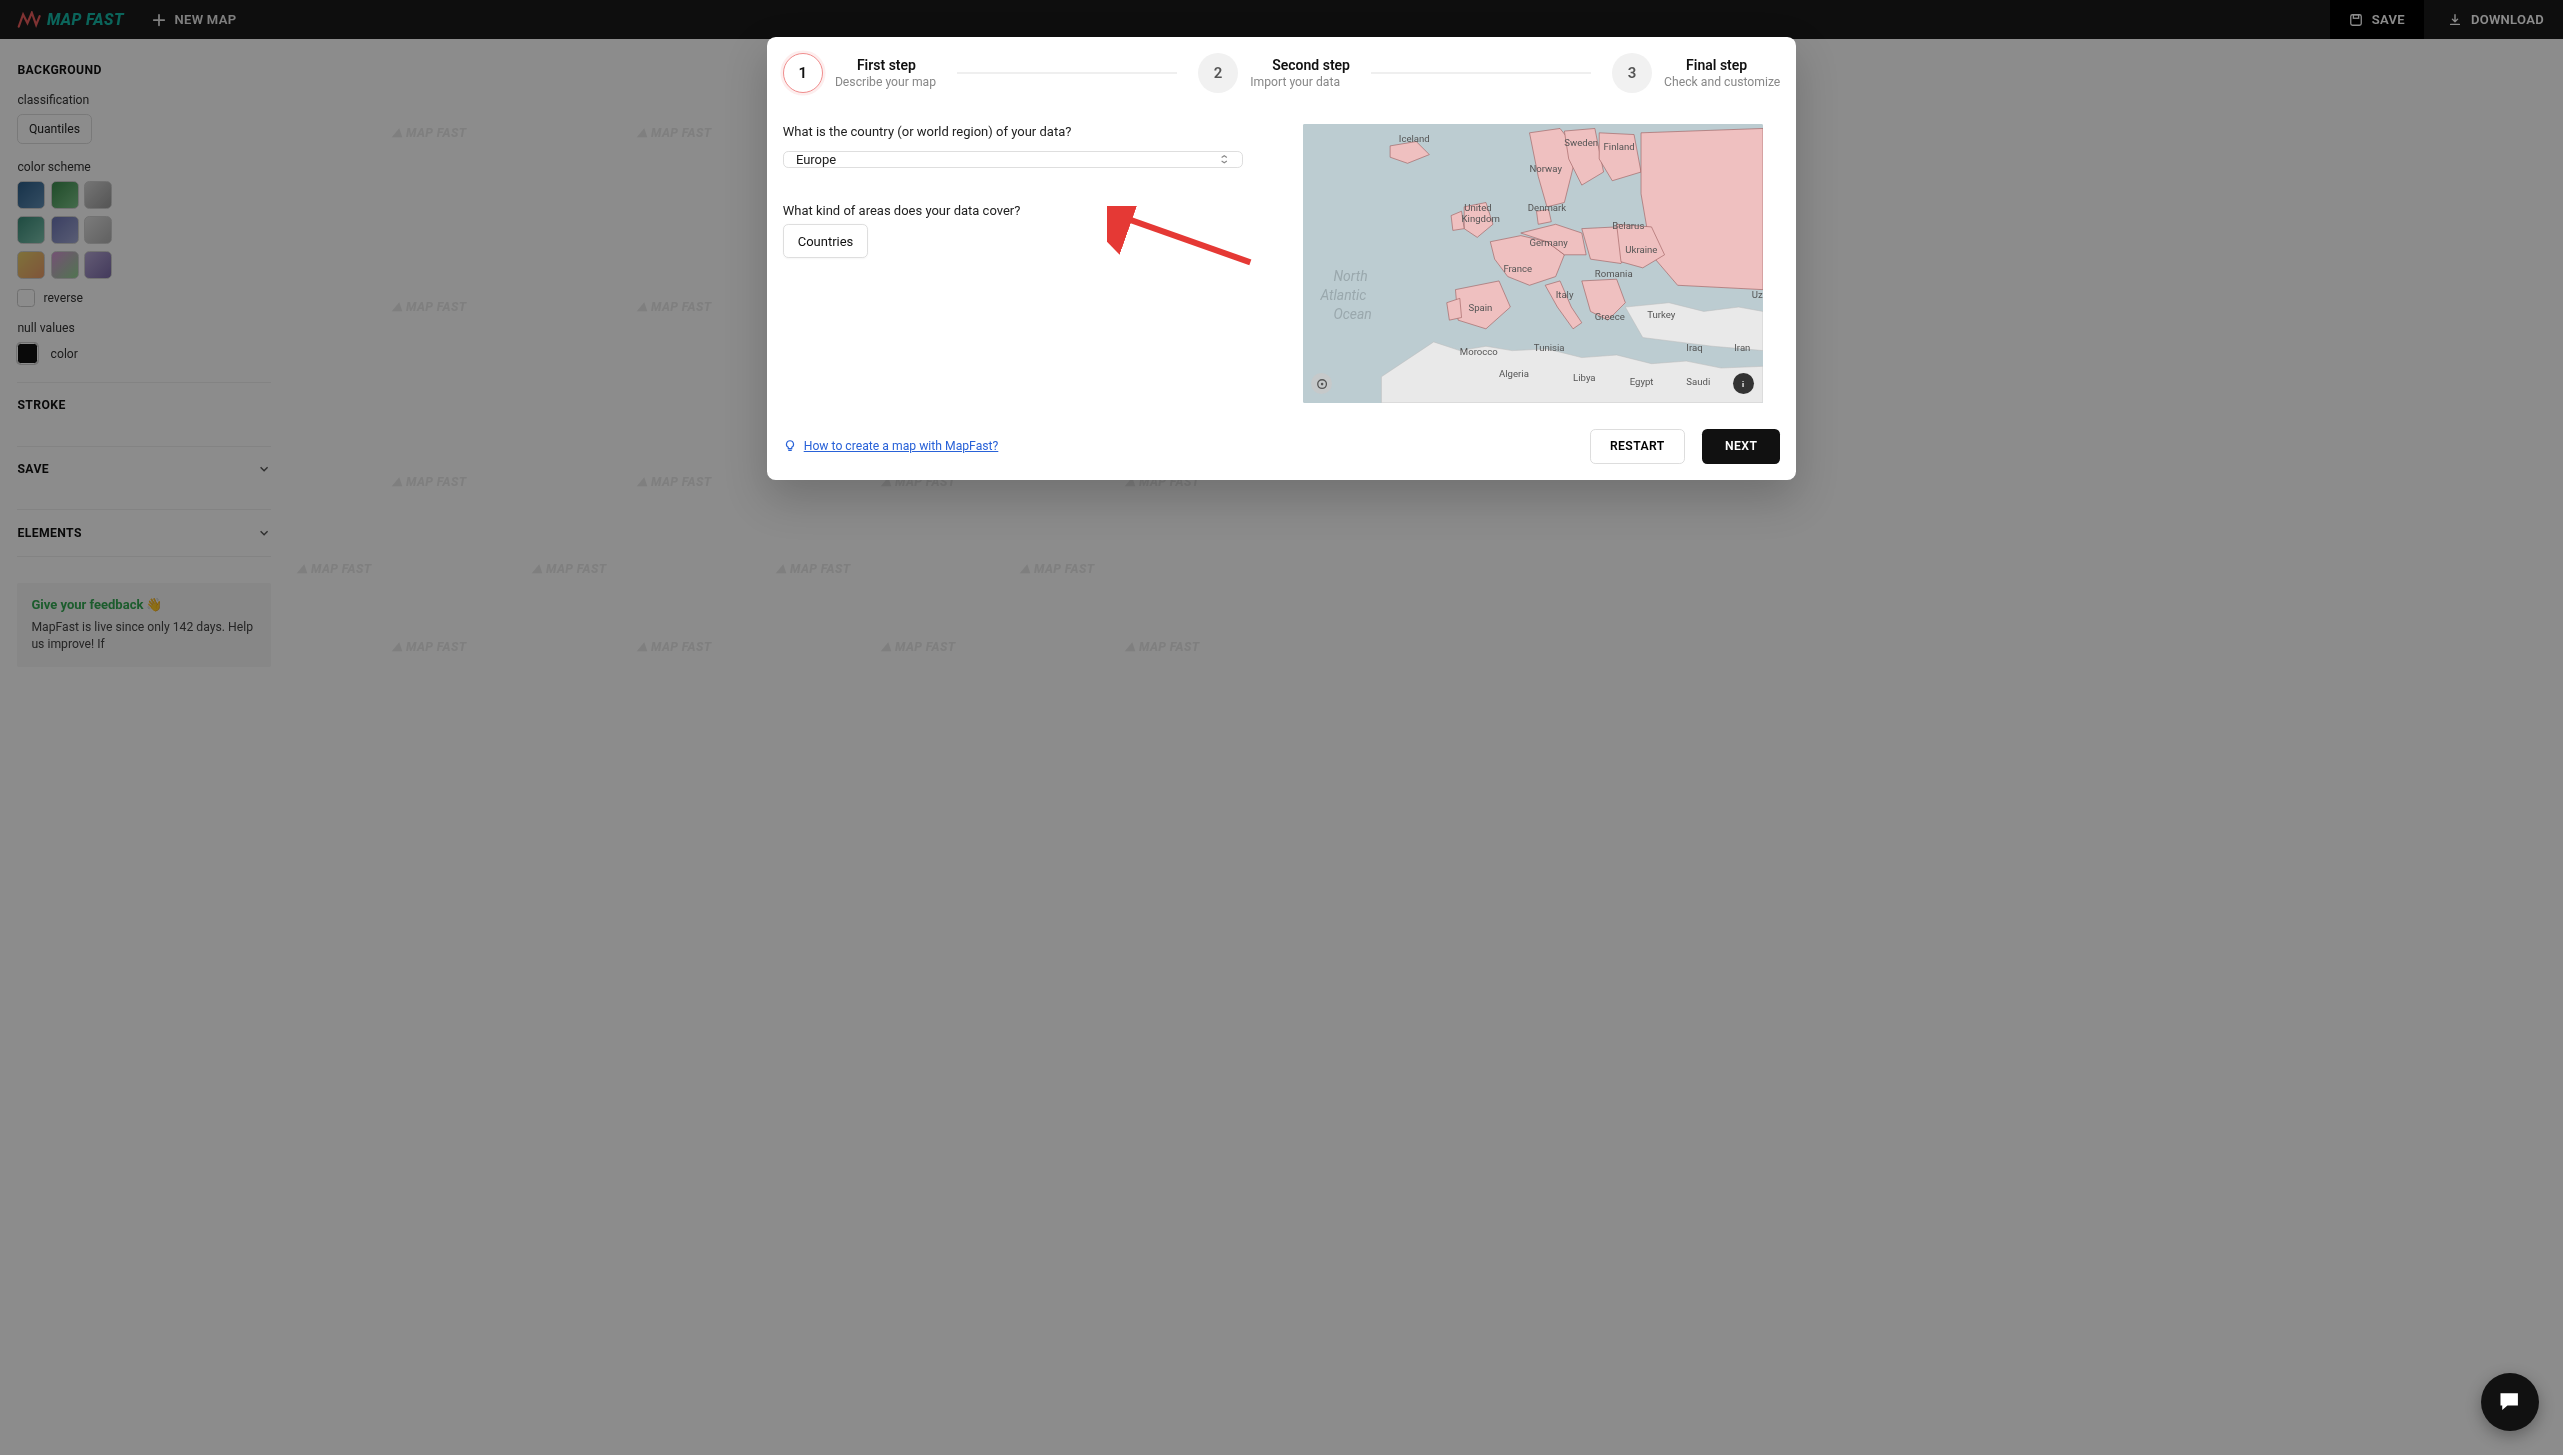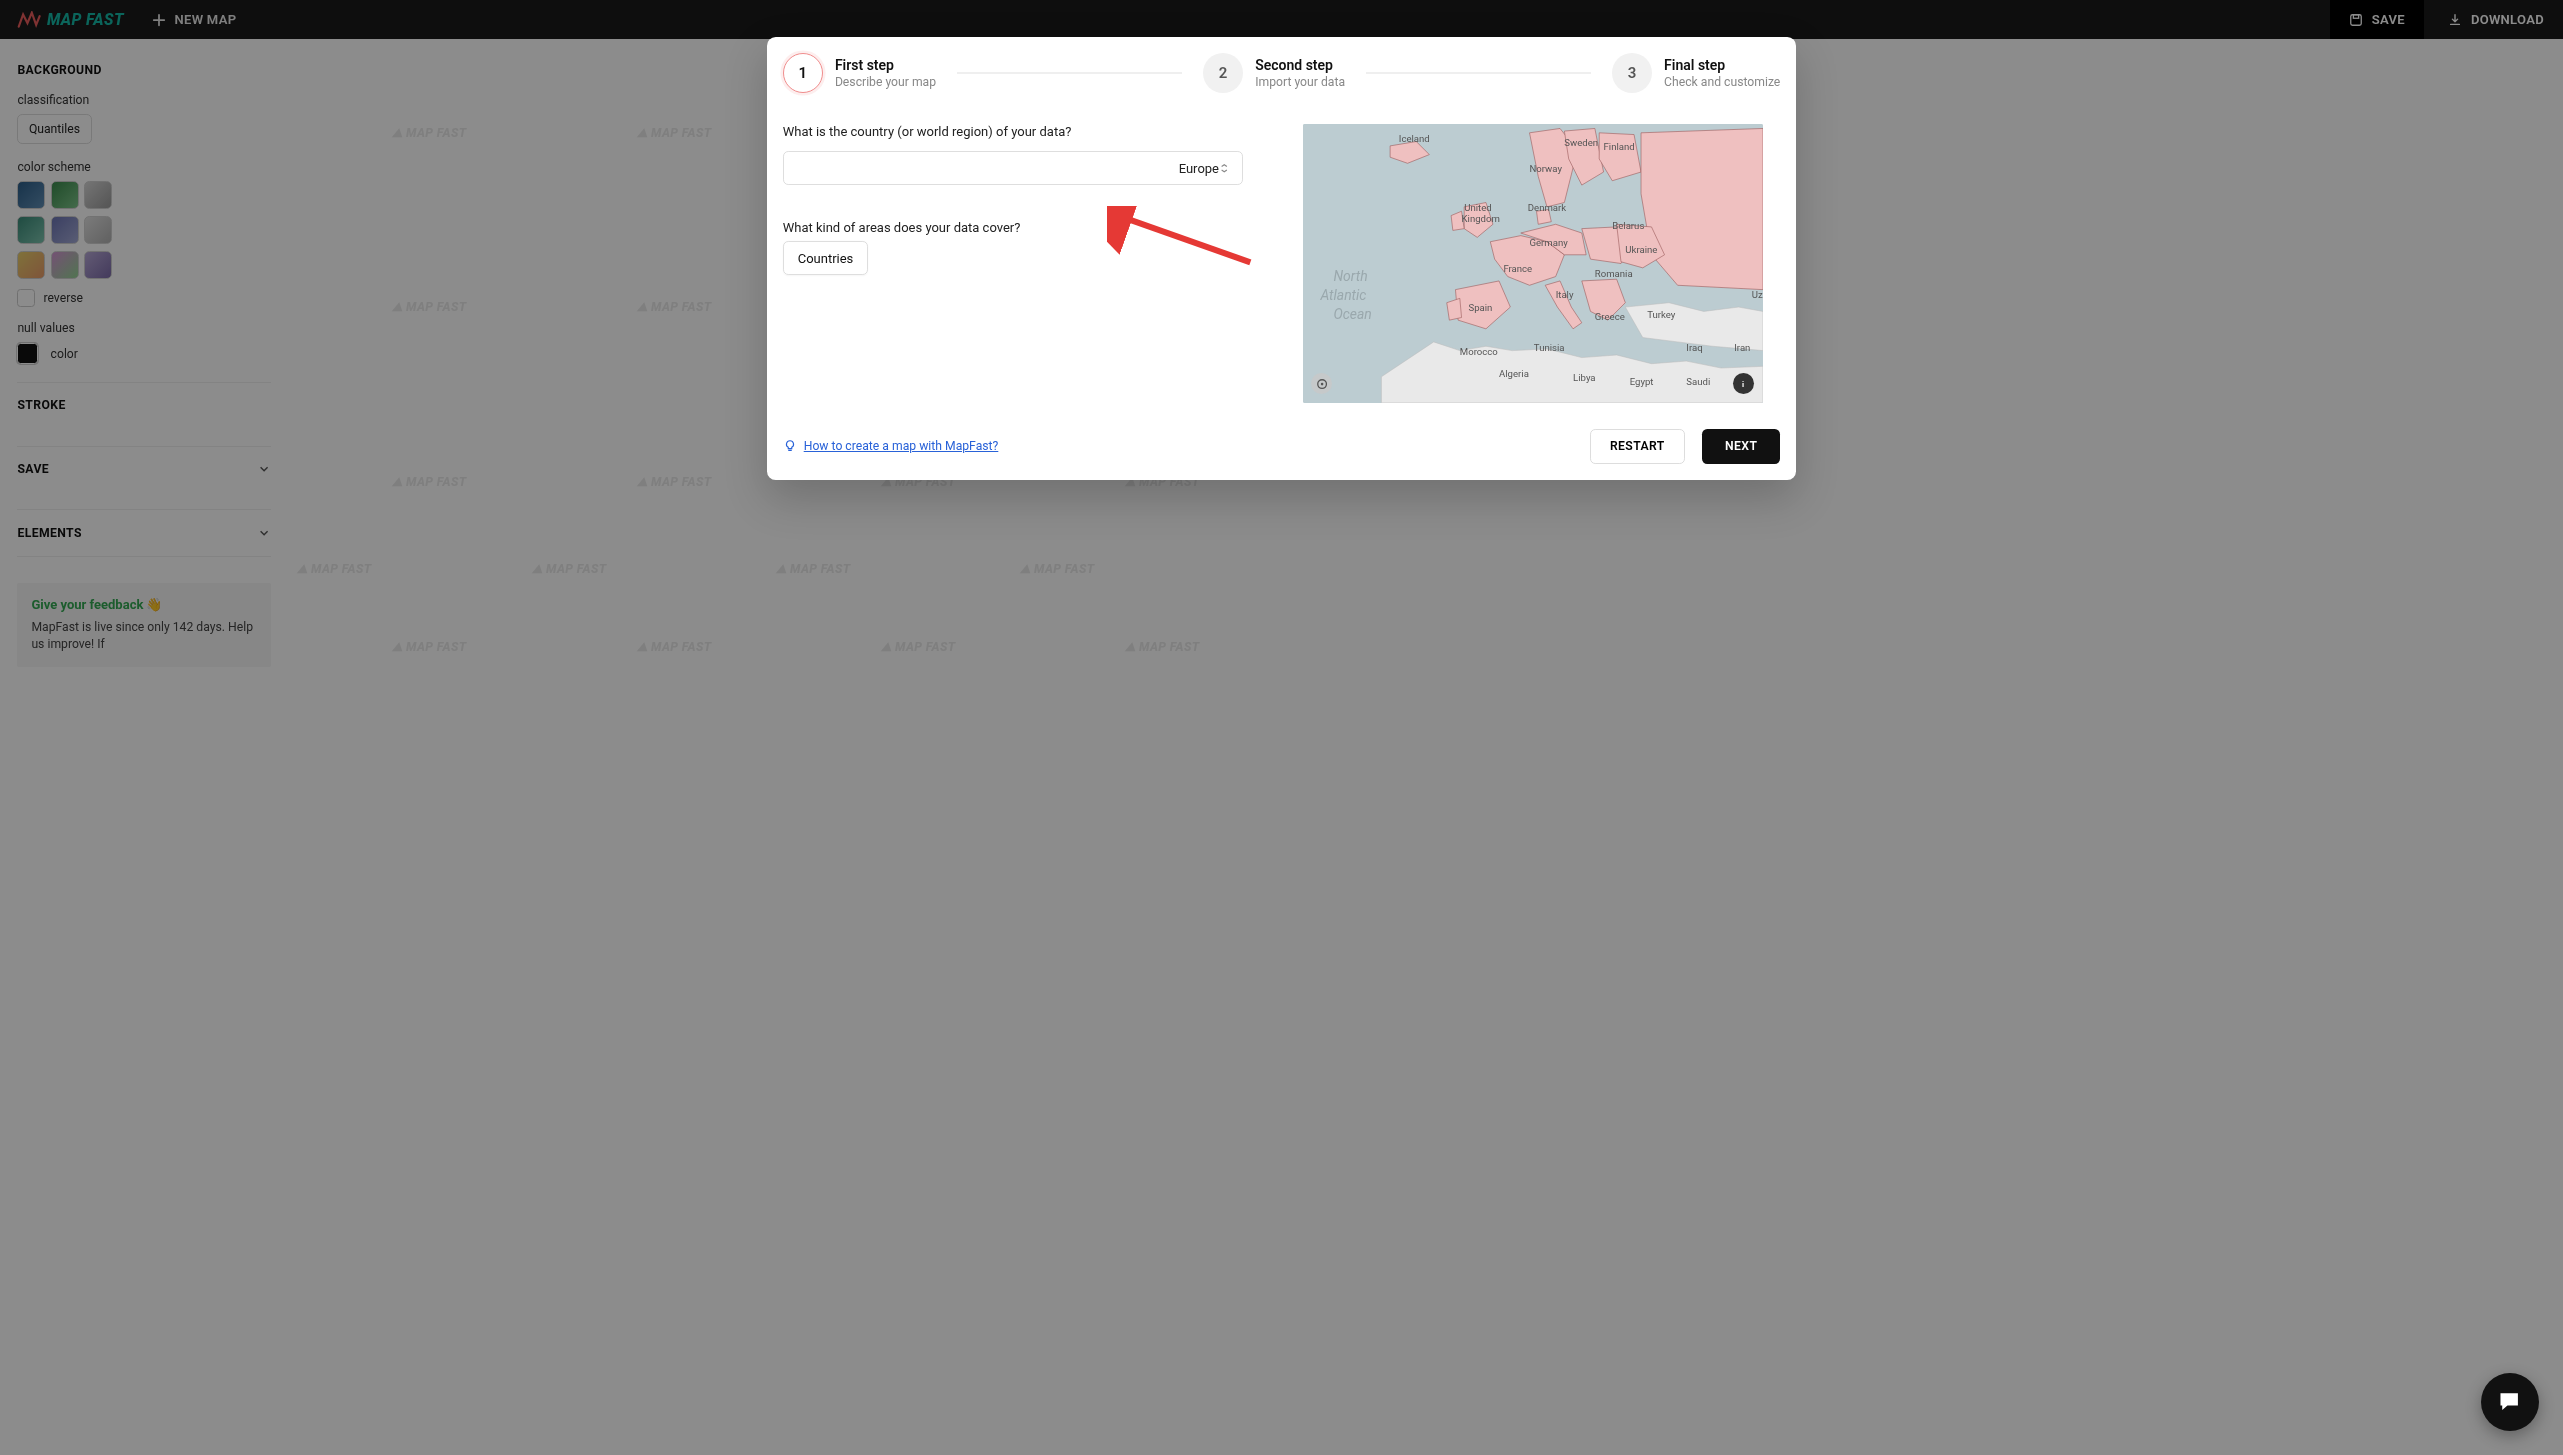--- a/index.html
+++ b/index.html
@@ -48,27 +48,27 @@
 .wm { position: absolute; font-style: italic; font-weight: 800; font-size: 12.2px; color: #e8e8e8; letter-spacing: 0.4px; }
 
 
 .overlay { position: absolute; inset: 0; background: rgba(0,0,0,0.45); display: flex; align-items: flex-start; justify-content: center; padding-top: 37px; }
 .modal { width: 1029px; background: #fff; border-radius: 8.7px; padding: 15.7px 15.7px 15.7px 15.7px; box-shadow: 0 17.4px 44px rgba(0,0,0,0.2); }
 .stepper { display: flex; align-items: center; gap: 12.2px; padding: 0 0 5.2px 0; }
 .step-group { display: flex; align-items: center; gap: 12.2px; }
 .step-num { width: 40px; height: 40px; border-radius: 50%; display: flex; align-items: center; justify-content: center; font-size: 15px; font-weight: 600; }
 .step-num.active { background: #fff; color: #111; border: 0.9px solid #f08d8d; box-shadow: 0 0 0 2.6px rgba(240,141,141,0.15); }
 .step-num.idle { background: #f1f1f1; color: #555; }
-.step-text .step-title { font-weight: 600; font-size: 14px; color: #111; }
+.step-text .step-title { font-weight: 600; font-size: 14px; color: #111; margin-left: 22px; }
 .step-text .step-sub { font-size: 12.2px; color: #888; margin-top: 1.7px; }
 .step-line { flex: 1; height: 1.7px; background: #efefef; margin: 0 8.7px; min-width: 122px; }
 .modal-body { display: flex; gap: 60px; margin-top: 26px; padding: 0 0 0 0; }
 .modal-left { flex: 0 0 460px; padding-left: 0; }
 .q-label { font-size: 13px; color: #222; }
-.region-select { margin-top: 12.2px; border: 0.9px solid #dedede; border-radius: 5.2px; height: 34px; display: flex; align-items: center; justify-content: flex-end; padding: 0 12.2px; cursor: pointer; }
+.region-select { margin-top: 12.2px; border: 0.9px solid #dedede; border-radius: 5.2px; height: 17px; display: flex; align-items: center; justify-content: space-between; padding: 0 12.2px; cursor: pointer; }
 .region-value { font-size: 13px; color: #222; }
 .select-caret { width: 10.5px; height: 10.5px; stroke: #888; }
 .q2 { margin-top: 35px; }
 .countries-btn { margin-top: 6px; display: inline-block; border: 0.9px solid #dedede; border-radius: 5.2px; padding: 8.7px 14px; font-size: 13px; color: #111; box-shadow: 0 0.9px 1.7px rgba(0,0,0,0.04); cursor: pointer; }
 .modal-right { flex: 1; }
 .map-preview { width: 460px; height: 279px; border-radius: 1.7px; position: relative; overflow: hidden; background: #bcccd1; }
 .map-svg { width: 100%; height: 100%; display: block; }
 .country-label { font-size: 11px; fill: #555; font-family: inherit; }
 .map-corner { position: absolute; bottom: 8.7px; width: 21px; height: 21px; border-radius: 50%; background: rgba(200,200,200,0.8); display: flex; align-items: center; justify-content: center; }
 .map-corner.left { left: 8.7px; }

